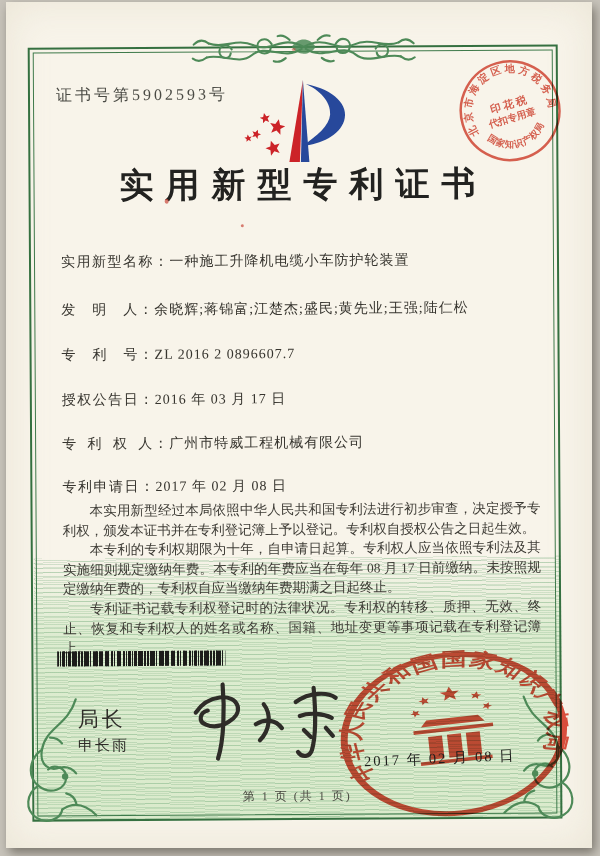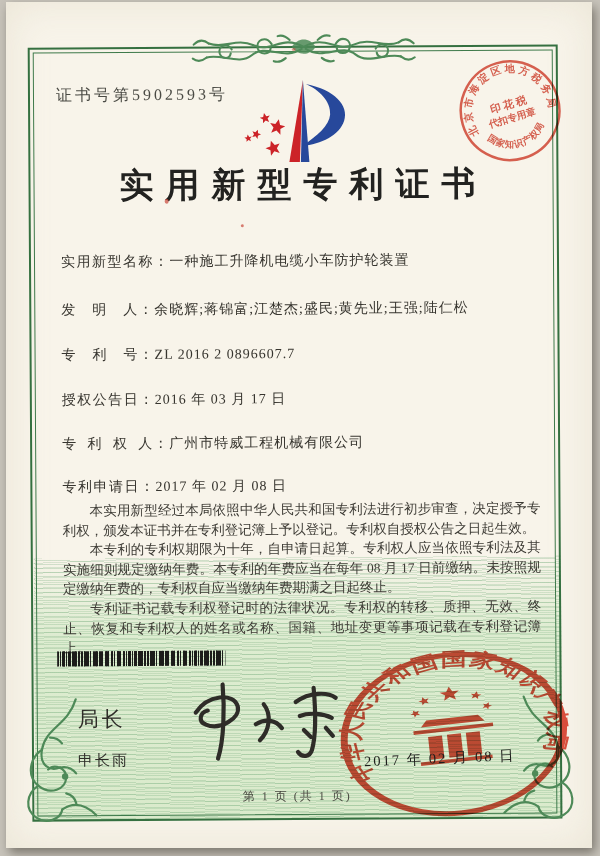--- a/index.html
+++ b/index.html
@@ -48,21 +48,21 @@
     font-size:13.5px;line-height:19.6px;color:#3d3b35;text-align:justify;
   }
   .paras p{margin:0;text-indent:2em;}
   .barcode{
     position:absolute;left:50px;top:648px;width:168px;height:15px;z-index:3;
     background-image:
       repeating-linear-gradient(90deg,#1c1c1a 0 2px,transparent 2px 3px,#1c1c1a 3px 4px,transparent 4px 6px),
       repeating-linear-gradient(90deg,#1c1c1a 0 1px,transparent 1px 5px,#1c1c1a 5px 8px,transparent 8px 11px);
   }
   .director-title{position:absolute;left:70px;top:702px;z-index:3;font-size:21px;color:#2e2c28;letter-spacing:3px;}
-  .director-name{position:absolute;left:70px;top:748px;z-index:3;font-size:15px;color:#2e2c28;letter-spacing:2px;}
+  .director-name{position:absolute;left:70px;top:733px;z-index:3;font-size:15px;color:#2e2c28;letter-spacing:2px;}
   .signature{position:absolute;left:160px;top:676px;z-index:4;}
   .seal{position:absolute;left:328px;top:648px;z-index:5;opacity:.92;mix-blend-mode:multiply;transform:rotate(-6deg);}
   .seal-date{
     position:absolute;left:356px;top:748px;z-index:6;
     font-size:14.5px;letter-spacing:2px;color:#1e1e1c;transform:rotate(-2deg);
   }
   .tax-stamp{position:absolute;left:448px;top:52px;z-index:4;opacity:.88;transform:rotate(-16deg);mix-blend-mode:multiply;}
   .logo{position:absolute;left:235px;top:74px;z-index:3;}
   .ornament-top{position:absolute;left:182px;top:20px;z-index:3;}
   .corner{position:absolute;z-index:3;}

